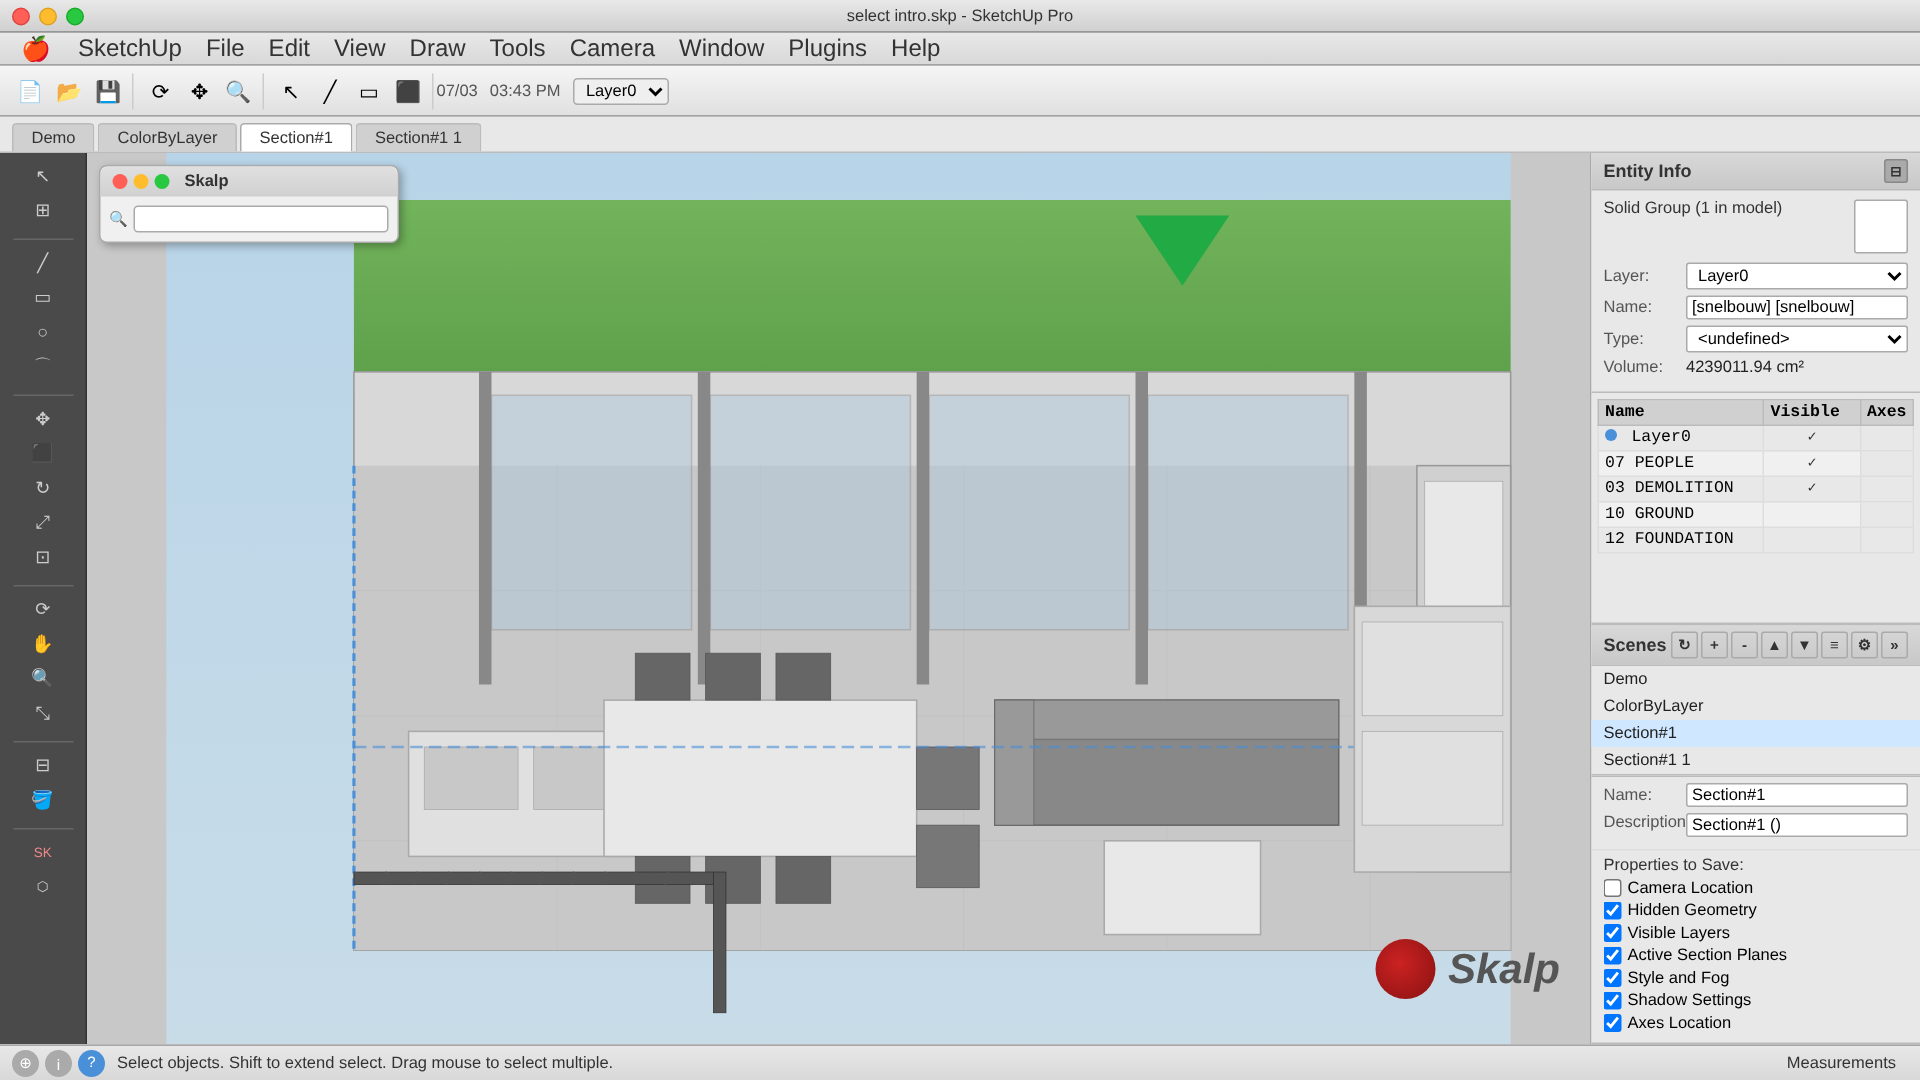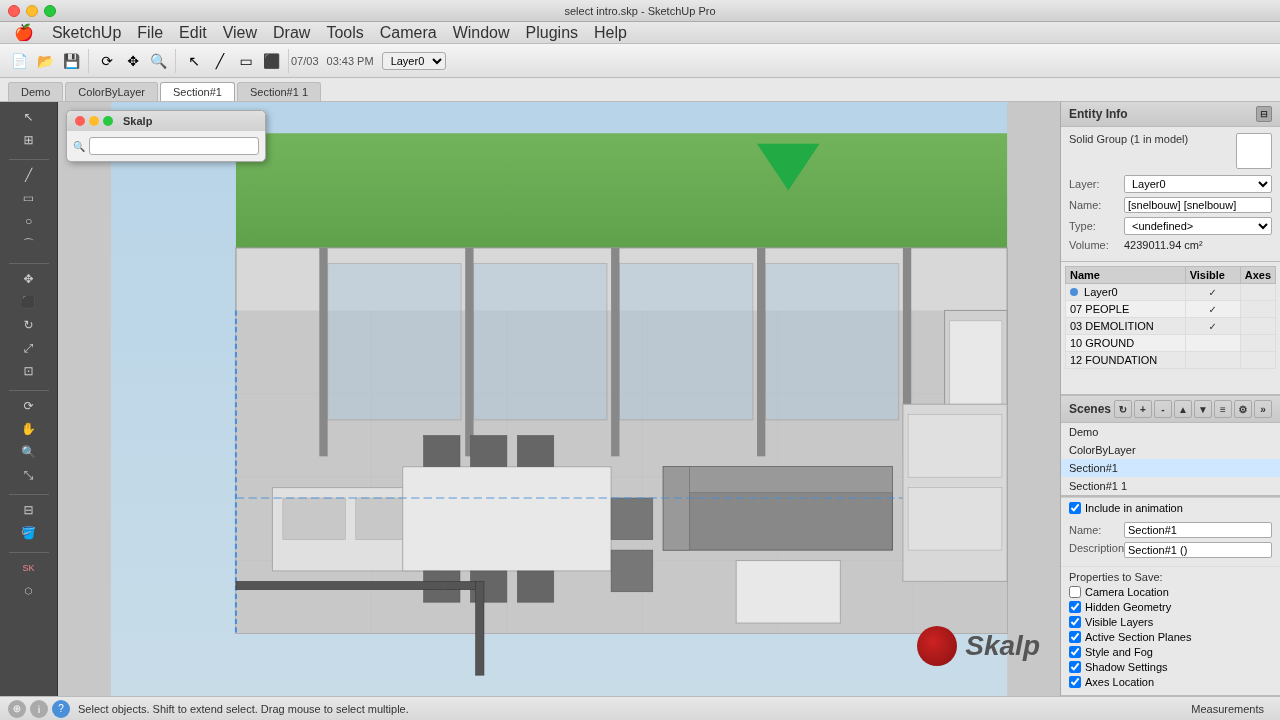--- a/index.html
+++ b/index.html
@@ -114,21 +114,21 @@
     .panel-row { display: flex; align-items: center; margin-bottom: 4px; font-size: 11px; }
     .panel-label { color: #555; width: 55px; flex-shrink: 0; }
     .panel-value { color: #222; flex: 1; }
     .panel-input { width: 100%; padding: 1px 3px; border: 1px solid #aaa; border-radius: 2px; font-size: 11px; background: white; }
     .panel-select { width: 100%; padding: 1px 3px; border: 1px solid #aaa; border-radius: 2px; font-size: 11px; background: white; }
     .scenes-btn { width: 18px; height: 18px; background: transparent; border: 1px solid #aaa; border-radius: 2px; cursor: pointer; display: flex; align-items: center; justify-content: center; font-size: 10px; }
     .scene-item { padding: 3px 8px; font-size: 11px; cursor: pointer; color: #222; }
     .scene-item.active { background: #d0e8ff; }
 
     
-    .layer-table { width: 100%; font-size: 11px; border-collapse: collapse; }
+    .layer-table { width: 100%; font-size: 11px; border-collapse: collapse; font-family: Liberation Mono, monospace; }
     .layer-table th { background: #d0d0d0; padding: 2px 4px; border: 1px solid #bbb; text-align: left; font-weight: 600; }
     .layer-table td { padding: 2px 4px; border: 1px solid #ddd; }
     .layer-table tr:nth-child(even) { background: #f0f0f0; }
     .check-icon { color: #333; font-size: 10px; }
 
     
     .prop-section { padding: 4px 8px; font-size: 11px; }
     .prop-row { display: flex; align-items: center; margin-bottom: 3px; gap: 4px; }
     .prop-checkbox { width: 12px; height: 12px; }
 
@@ -459,24 +459,20 @@
       </div>
       <div>
         <div class="scene-item">Demo</div>
         <div class="scene-item">ColorByLayer</div>
         <div class="scene-item active">Section#1</div>
         <div class="scene-item">Section#1 1</div>
       </div>
     </div>
 
     <div class="panel-section" style="border-top:1px solid #bbb;">
-      <div class="anim-row">
-        <input type="checkbox" class="prop-checkbox" checked="" style="">
-        <span>Include in animation</span>
-      </div>
       <div class="prop-section">
         <div class="panel-row">
           <span class="panel-label">Name:</span>
           <input class="panel-input" type="text" value="Section#1" style="">
         </div>
         <div class="panel-row" style="align-items:flex-start;">
           <span class="panel-label">Description:</span>
           <input class="panel-input" type="text" value="Section#1 ()" style="">
         </div>
       </div>

